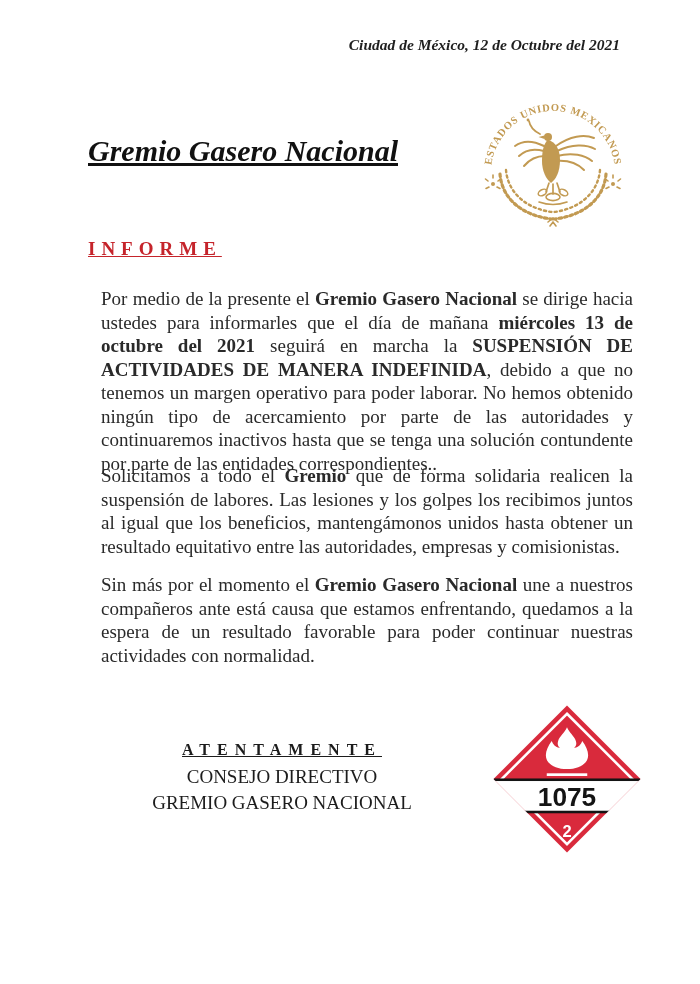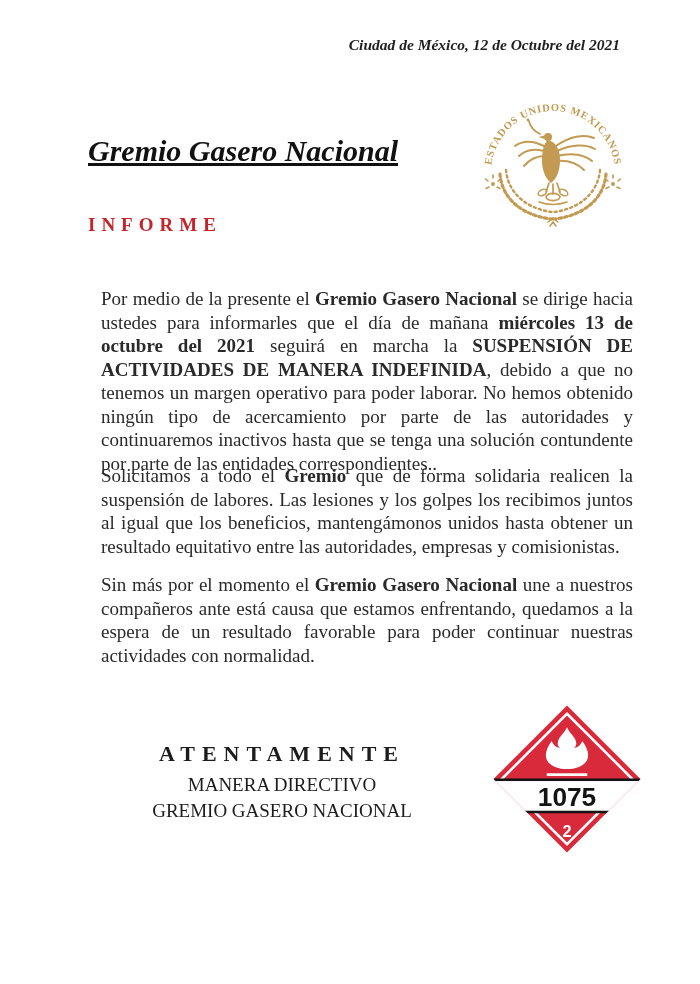--- a/index.html
+++ b/index.html
@@ -20,42 +20,44 @@
     position:absolute;left:88px;top:134px;
     font-style:italic;font-weight:bold;font-size:30px;
     text-decoration:underline;
     color:#111;
     margin:0;
   }
   .emblem{
     position:absolute;left:477px;top:78px;width:152px;height:150px;
   }
   .informe{
-    position:absolute;left:88px;top:214px;
+    position:absolute;left:88px;top:238px;
     font-size:19px;font-weight:bold;letter-spacing:6px;
     color:#c5242b;
+    text-decoration:underline;
   }
   .para{
     position:absolute;left:85px;width:532px;
     font-size:19px;line-height:23.5px;
     text-align:justify;
     margin:16px;
     color:#2a2a2a;
   }
   .para.p1{top:271px;}
   .para.p2{top:448px;}
   .para.p3{top:557px;}
   .b{font-weight:bold;}
   .signature{
     position:absolute;left:92px;top:741px;width:380px;
     text-align:center;
     color:#1c1c1c;
   }
   .sig-atentamente{
-    font-size:22px;font-weight:bold;letter-spacing:7px;
+    font-size:16px;font-weight:bold;letter-spacing:7px;
+    text-decoration:underline;
     margin-bottom:5px;
   }
   .sig-line{
     font-size:19px;line-height:26px;
   }
   .placard{
     position:absolute;left:492px;top:704px;width:150px;height:150px;
   }
   .placard-num{
     font-family:"Liberation Sans", sans-serif;
@@ -118,21 +120,21 @@
 </svg>
 
 <div class="informe">INFORME</div>
 
 <p class="para p1"><span>Por medio de la presente el </span><span class="b">Gremio Gasero Nacional</span><span> se dirige hacia ustedes para informarles que el día de mañana </span><span class="b">miércoles 13 de octubre del 2021</span><span> seguirá en marcha la </span><span class="b">SUSPENSIÓN DE ACTIVIDADES DE MANERA INDEFINIDA</span><span>, debido a que no tenemos un margen operativo para poder laborar. No hemos obtenido ningún tipo de acercamiento por parte de las autoridades y continuaremos inactivos hasta que se tenga una solución contundente por parte de las entidades correspondientes..</span></p>
 <p class="para p2"><span>Solicitamos a todo el </span><span class="b">Gremio</span><span> que de forma solidaria realicen la suspensión de labores. Las lesiones y los golpes los recibimos juntos al igual que los beneficios, mantengámonos unidos hasta obtener un resultado equitativo entre las autoridades, empresas y comisionistas.</span></p>
 <p class="para p3"><span>Sin más por el momento el </span><span class="b">Gremio Gasero Nacional</span><span> une a nuestros compañeros ante está causa que estamos enfrentando, quedamos a la espera de un resultado favorable para poder continuar nuestras actividades con normalidad.</span></p>
 
 <div class="signature">
   <div class="sig-atentamente">ATENTAMENTE</div>
-  <div class="sig-line">MANERA DIRECTIVO</div>
+  <div class="sig-line">CONSEJO DIRECTIVO</div>
   <div class="sig-line">GREMIO GASERO NACIONAL</div>
 </div>
 
 <svg class="placard" viewBox="0 0 100 100" xmlns="http://www.w3.org/2000/svg" aria-hidden="true">
   <defs>
     <clipPath id="diamondClip">
       <path d="M50 1 L99 50 L50 99 L1 50 Z"></path>
     </clipPath>
   </defs>
   <path d="M50 1 L99 50 L50 99 L1 50 Z" fill="#d92a3c"></path>

